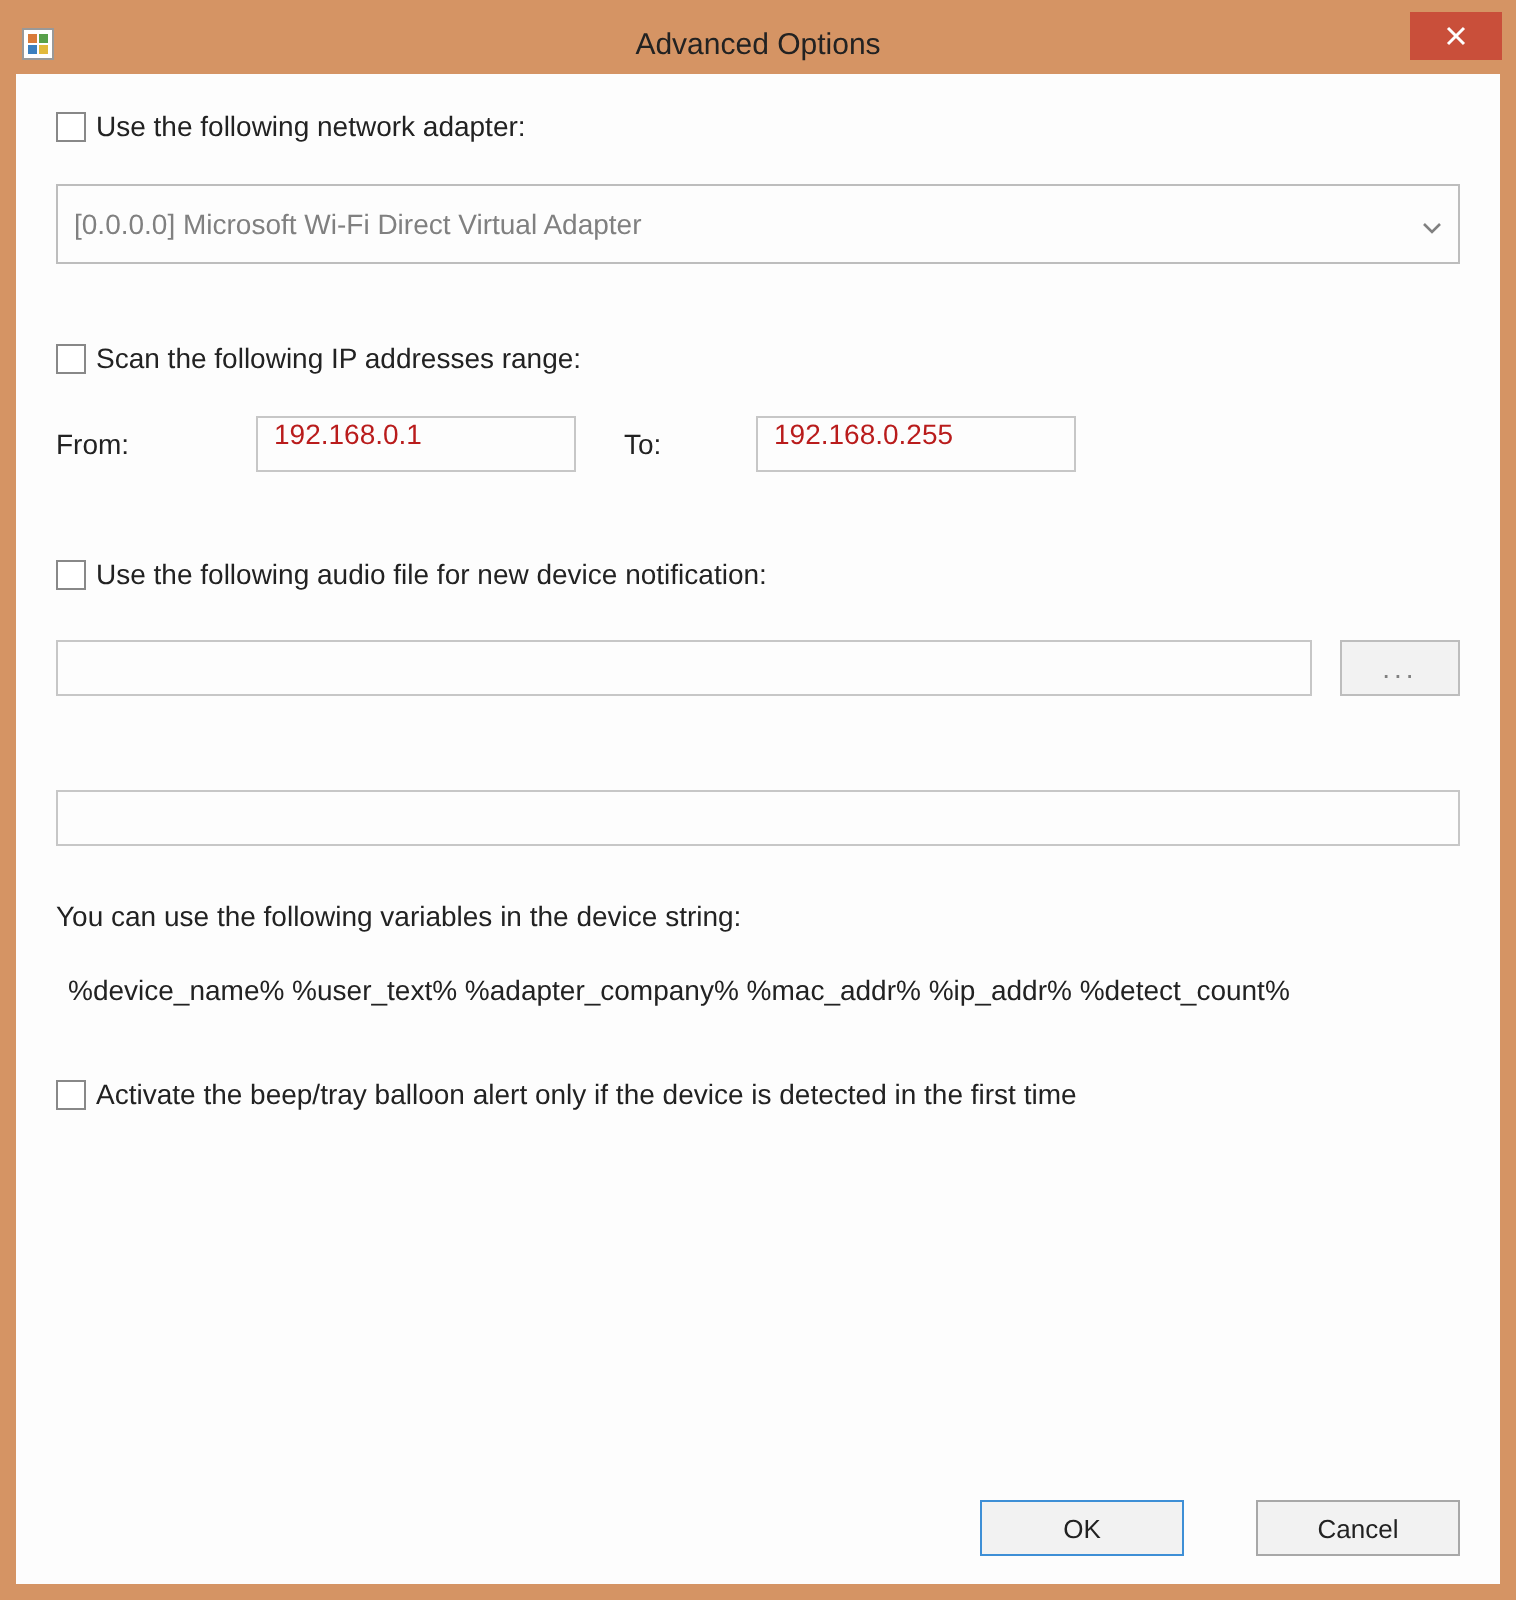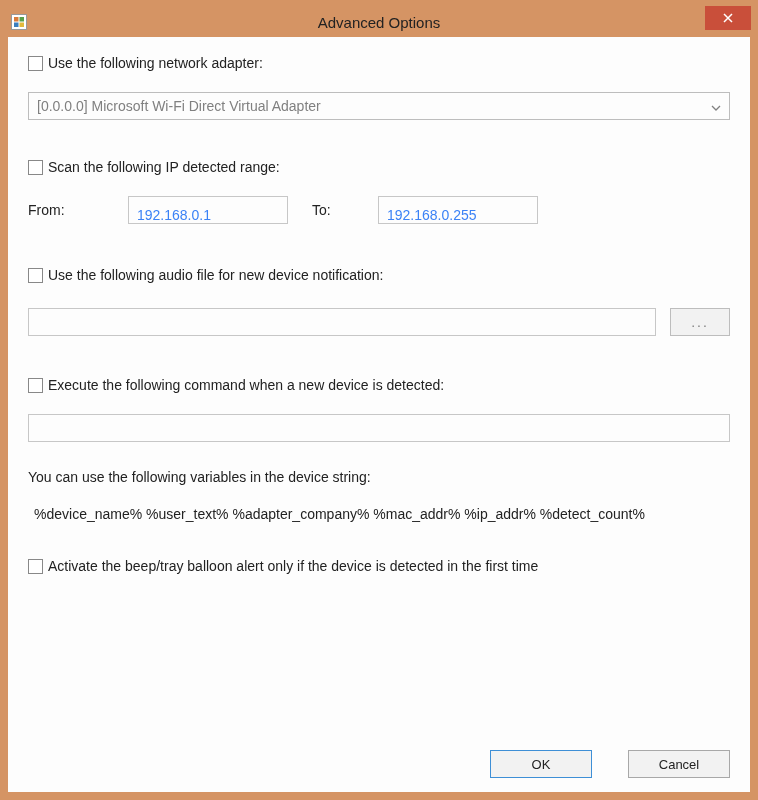--- a/index.html
+++ b/index.html
@@ -92,21 +92,21 @@
     flex: none;
   }
   .chk-label {
     font-size: 14px;
   }
   .field-disabled {
     color: #808080;
   }
   .adapter-select {
     width: 100%;
-    height: 28px;
+    height: 40px;
     border: 1px solid #bdbdbd;
     background: #fdfdfd;
     padding: 0 26px 0 8px;
     display: flex;
     align-items: center;
     position: relative;
     color: #808080;
     margin-bottom: 28px;
   }
   .adapter-select .caret {
@@ -128,22 +128,22 @@
     width: 90px;
     padding-left: 24px;
   }
   .ip-input {
     width: 160px;
     height: 28px;
     border: 1px solid #c7c7c7;
     background: #fdfdfd;
     padding: 0 8px;
     display: flex;
-    align-items: flex-end;
-    color: #3b82f6;
+    align-items: flex-start;
+    color: #b91c1c;
   }
   .audio-row {
     display: flex;
     align-items: center;
     margin-top: 4px;
     margin-bottom: 30px;
   }
   .audio-input {
     flex: 1;
     height: 28px;
@@ -249,21 +249,21 @@
       <span class="field-disabled">[0.0.0.0]  Microsoft Wi-Fi Direct Virtual Adapter</span>
       <span class="caret">
         <svg width="10" height="6" viewBox="0 0 10 6">
             <path d="M1 1 L5 5 L9 1" stroke="#808080" stroke-width="1.3" fill="none"></path>
           </svg>
       </span>
     </div>
 
     <div class="chk-row">
       <div class="chk"></div>
-      <div class="chk-label">Scan the following IP detected range:</div>
+      <div class="chk-label">Scan the following IP addresses range:</div>
     </div>
     <div class="ip-row">
       <div class="lbl">From:</div>
       <div class="ip-input">
         <span>192.168.0.1</span>
       </div>
       <div class="lbl2">To:</div>
       <div class="ip-input">
         <span>192.168.0.255</span>
       </div>
@@ -275,24 +275,20 @@
     </div>
     <div class="audio-row">
       <div class="audio-input">
         <span></span>
       </div>
       <div class="browse-btn">
         <span>...</span>
       </div>
     </div>
 
-    <div class="chk-row" style="margin-bottom:4px;">
-      <div class="chk"></div>
-      <div class="chk-label">Execute the following command when a new device is detected:</div>
-    </div>
     <div class="cmd-input">
       <span></span>
     </div>
     <div class="help-text">You can use the following variables in the device string:</div>
     <div class="vars-text">%device_name%  %user_text%  %adapter_company%  %mac_addr%  %ip_addr%  %detect_count%</div>
 
     <div class="chk-row">
       <div class="chk"></div>
       <div class="chk-label">Activate the beep/tray balloon alert only if the device is detected in the first time</div>
     </div>

